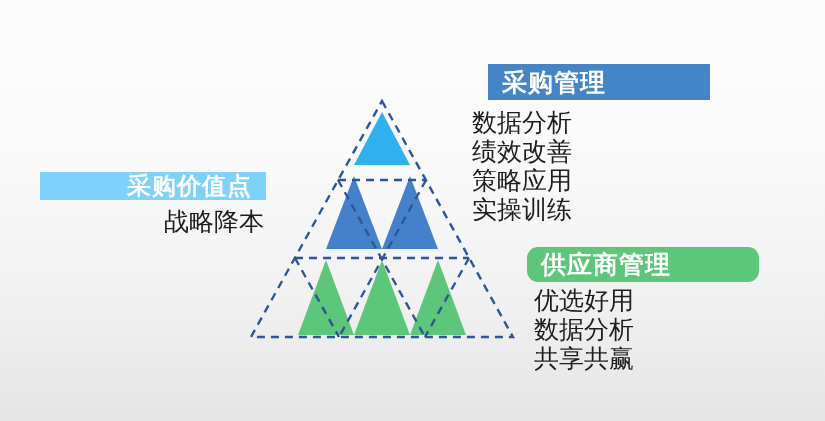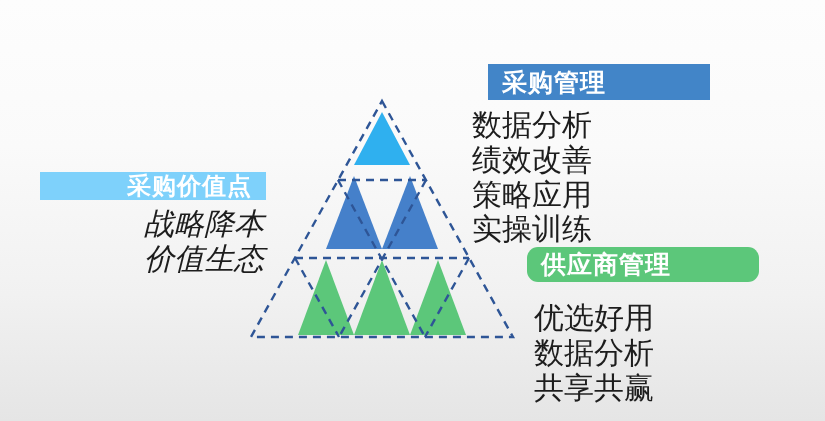--- a/index.html
+++ b/index.html
@@ -49,40 +49,40 @@
     font-weight: bold;
     color: #ffffff;
     letter-spacing: 1px;
     white-space: nowrap;
   }
   .bar-blue     { background: #4285c8; justify-content: flex-start; margin-left: 24px; }
   .bar-lightblue{ background: #7ed1fb; justify-content: flex-end; }
   .bar-green    { background: #5cc77a; justify-content: flex-start; border-radius: 11px; }
 
   .lines {
-    font-size: 30px;
+    font-size: 25px;
     line-height: 1.16;
     color: #1d1d1d;
     white-space: nowrap;
   }
   .line { display: block; }
 
   
   #callout-procurement { left: 464px; top: 64px; width: 246px; }
   #callout-procurement .lines { margin-top: 8px; padding-left: 8px; }
 
   
   #callout-value { left: 40px; top: 172px; width: 226px; text-align: right; }
   #callout-value .bar { height: 28px; font-size: 24px; }
-  #callout-value .lines { margin-top: 7px; padding-right: 2px; font-style: italic; }
+  #callout-value .lines { margin-top: 7px; padding-right: 2px; }
 
   
   #callout-supplier { left: 527px; top: 247px; width: 232px; }
   #callout-supplier .bar { height: 35px; }
-  #callout-supplier .lines { margin-top: 19px; padding-left: 7px; }
+  #callout-supplier .lines { margin-top: 4px; padding-left: 7px; }
 </style>
 </head>
 <body>
 
 <div id="slide">
 
   <div id="pyramid-group">
     <svg id="pyramid-svg" viewBox="0 0 290 262" xmlns="http://www.w3.org/2000/svg">
 
       <polygon points="142,24 170,77 114,77" fill="#2fb0ef"></polygon>
@@ -117,21 +117,20 @@
       <span class="line">绩效改善</span>
       <span class="line">策略应用</span>
       <span class="line">实操训练</span>
     </div>
   </div>
 
   <div class="callout" id="callout-value">
     <div class="bar bar-lightblue">采购价值点</div>
     <div class="lines">
       <span class="line">战略降本</span>
-      <span class="line">价值生态</span>
     </div>
   </div>
 
   <div class="callout" id="callout-supplier">
     <div class="bar bar-green">供应商管理</div>
     <div class="lines">
       <span class="line">优选好用</span>
       <span class="line">数据分析</span>
       <span class="line">共享共赢</span>
     </div>

